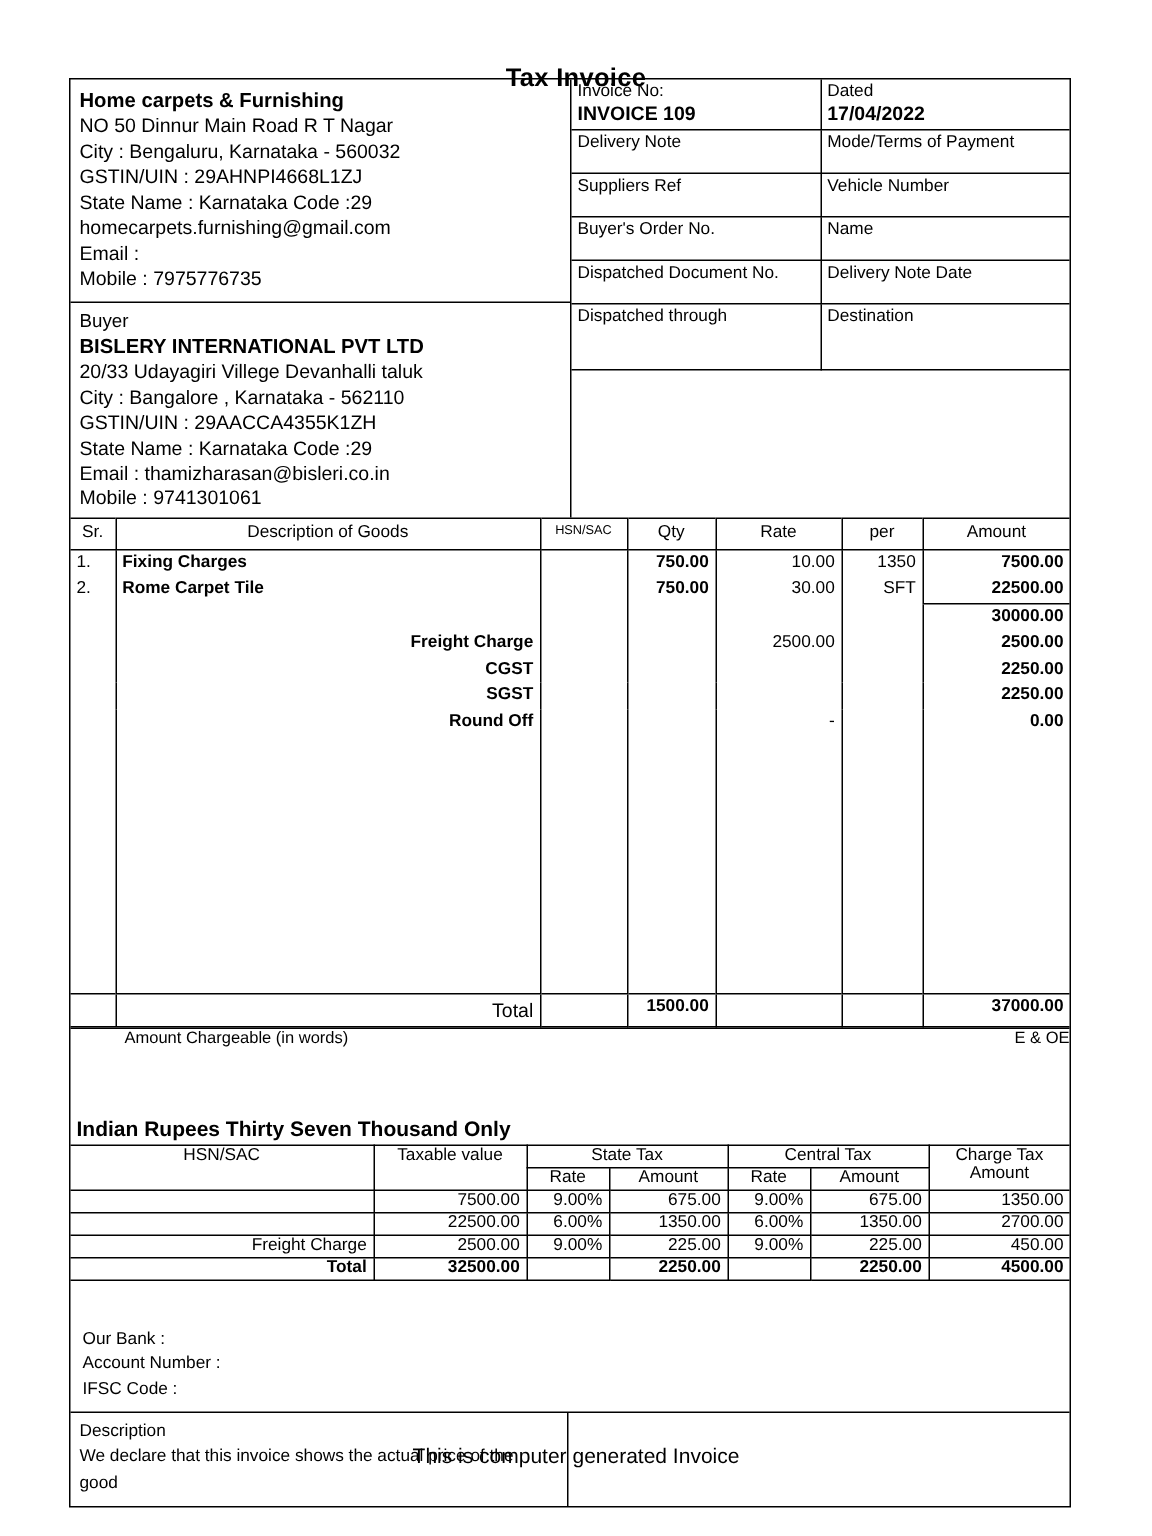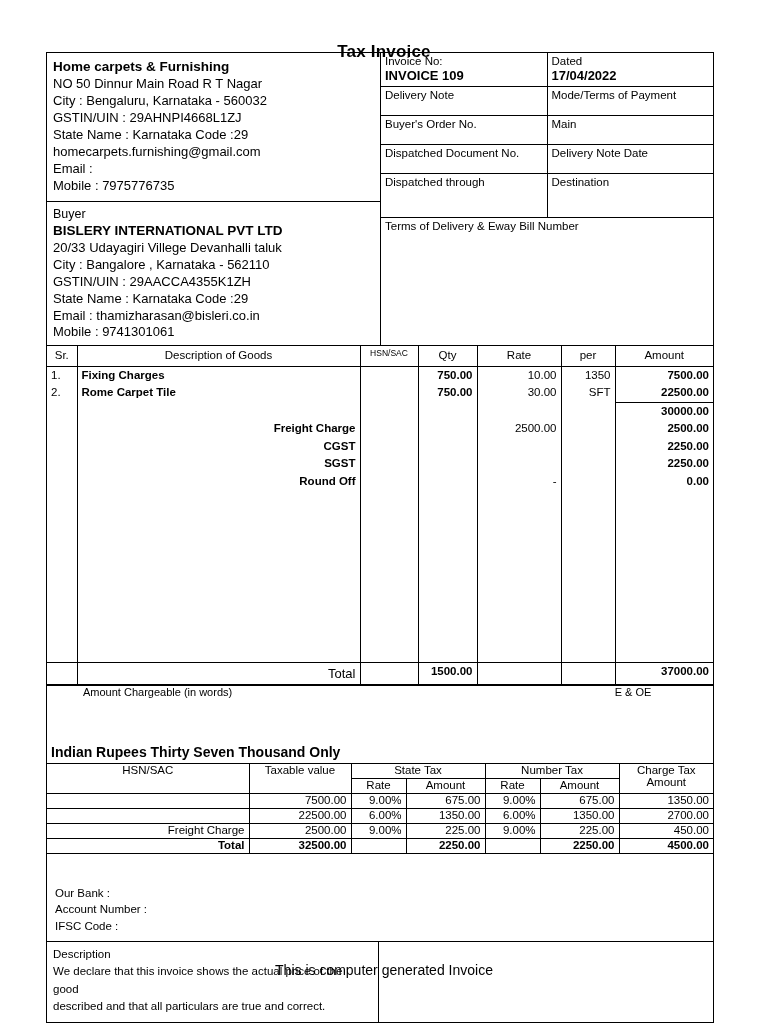--- a/index.html
+++ b/index.html
@@ -143,21 +143,21 @@
     font-size: 14px;
   }
   .amtwords {
     font-size: 14px;
     font-weight: bold;
     padding: 2px 6px 3px 4px;
     margin-top: 44px;
   }
   .chargerow { display: flex; }
   .chargerow .cl { flex: 1 1 auto; font-size: 11px; padding-left: 36px;}
-  .chargerow .cr { flex: 0 0 160px; font-size: 11px; text-align: center; }
+  .chargerow .cr { flex: 0 0 160px; font-size: 11px; text-align: right; }
 </style>
 </head>
 <body>
 
 <div class="page">
 
   <div class="title">Tax Invoice</div>
 
   <div class="doc">
 
@@ -211,51 +211,55 @@
                 <div class="lbl">Delivery Note</div>
                 <div class="lbl"></div>
               </td>
               <td class="nbr">
                 <div class="lbl">Mode/Terms of Payment</div>
                 <div class="lbl"></div>
               </td>
             </tr>
             <tr class="mrow">
               <td class="nbl">
+                <div class="lbl">Suppliers Ref</div>
+                <div class="lbl"></div>
+              </td>
+              <td class="nbr">
+                <div class="lbl">Vehicle Number</div>
+                <div class="lbl"></div>
+              </td>
+            </tr>
+            <tr class="mrow">
+              <td class="nbl">
                 <div class="lbl">Buyer's Order No.</div>
                 <div class="lbl"></div>
               </td>
               <td class="nbr">
-                <div class="lbl">Main</div>
+                <div class="lbl">Name</div>
                 <div class="lbl"></div>
               </td>
             </tr>
             <tr class="mrow">
               <td class="nbl">
                 <div class="lbl">Dispatched Document No.</div>
                 <div class="lbl"></div>
               </td>
               <td class="nbr">
                 <div class="lbl">Delivery Note Date</div>
                 <div class="lbl"></div>
               </td>
             </tr>
             <tr>
               <td class="nbl" style="height:44px">
                 <div class="lbl">Dispatched through</div>
                 <div class="lbl"></div>
               </td>
               <td class="nbr">
                 <div class="lbl">Destination</div>
-                <div class="lbl"></div>
-              </td>
-            </tr>
-            <tr>
-              <td class="nbl nbr nbb" colspan="2" style="height:110px">
-                <div class="lbl">Terms of Delivery &amp; Eway Bill Number</div>
                 <div class="lbl"></div>
               </td>
             </tr>
           </tbody>
         </table>
       </div>
 
     </div>
 
     <table class="items" style="border-top:1.5px solid #000">
@@ -387,21 +391,21 @@
         <col style="width:79px">
         <col style="width:55px">
         <col style="width:79px">
         <col style="width:94px">
       </colgroup>
       <tbody>
         <tr>
           <td class="c nbl" rowspan="2" style="height:18px">HSN/SAC</td>
           <td class="c" rowspan="2">Taxable value</td>
           <td class="c" colspan="2">State Tax</td>
-          <td class="c" colspan="2">Number Tax</td>
+          <td class="c" colspan="2">Central Tax</td>
           <td class="c nbr" rowspan="2">Charge Tax Amount</td>
         </tr>
         <tr>
           <td class="c">Rate</td>
           <td class="c">Amount</td>
           <td class="c">Rate</td>
           <td class="c">Amount</td>
         </tr>
 
         <tr>
@@ -451,21 +455,20 @@
     <div class="bank">
       <div>Our Bank   :</div>
       <div>Account Number :</div>
       <div>IFSC Code     :</div>
     </div>
 
     <div class="footgrid">
       <div class="decl">
         <div class="dh">Description</div>
         <div class="dt">We declare that this invoice shows the actual price of the good</div>
-        <div class="dt">described and that all particulars are true and correct.</div>
       </div>
     </div>
 
   </div>
 
   <div class="genline">This is computer generated Invoice</div>
 
 </div>
 
 </body></html>

